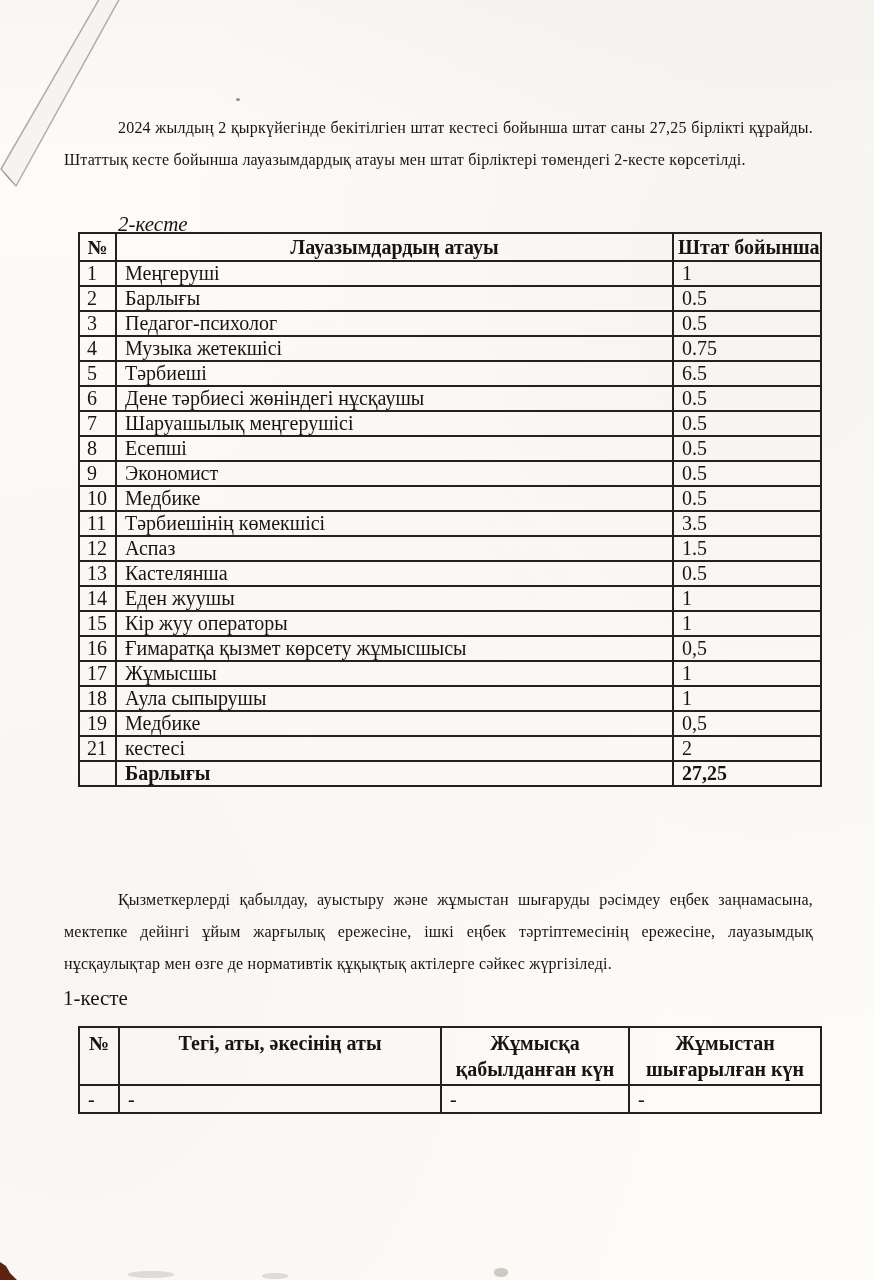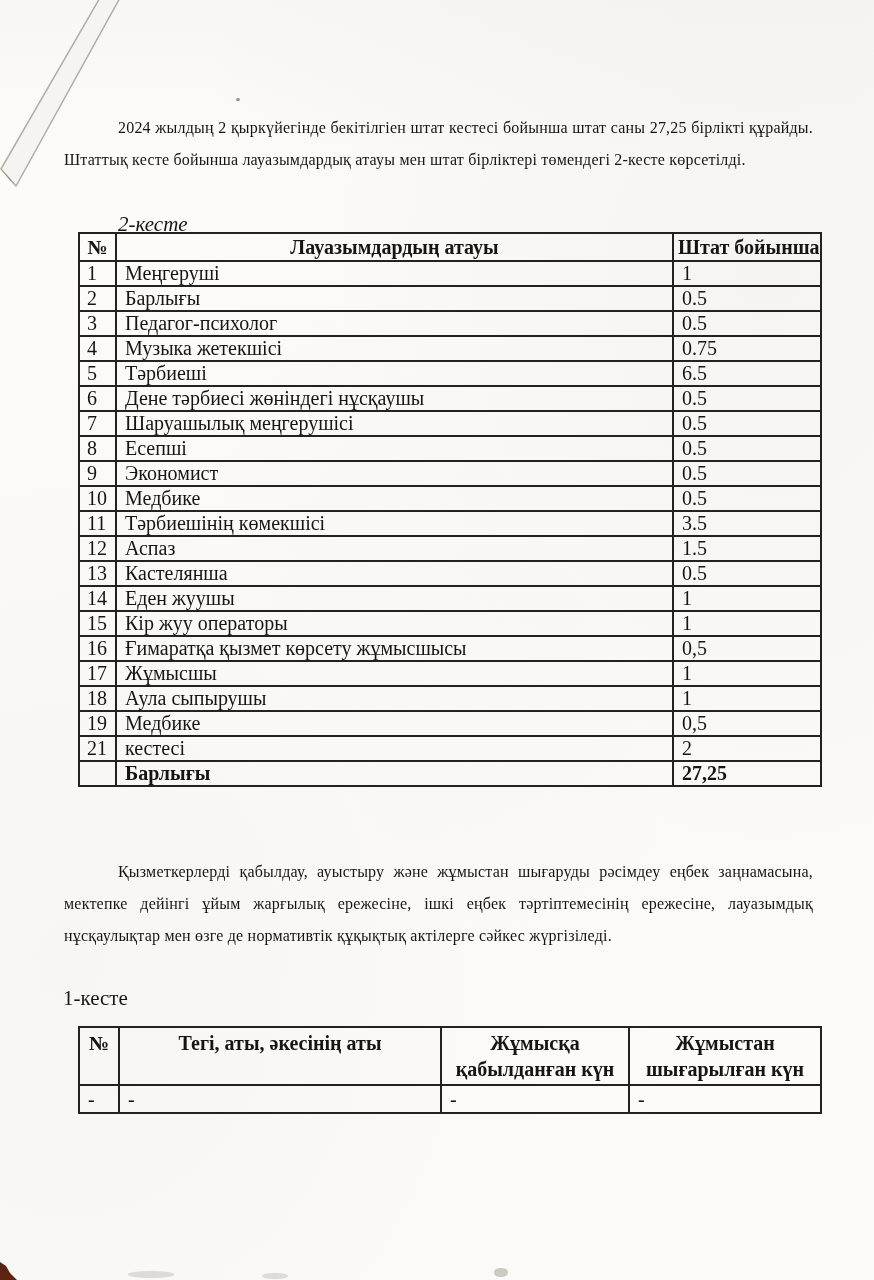--- a/index.html
+++ b/index.html
@@ -175,21 +175,21 @@
           <td>2</td>
         </tr>
     <tr>
       <td class="c-no"></td>
       <td class="bold">Барлығы</td>
       <td class="bold">27,25</td>
     </tr>
   </tbody>
     </table>
 
-  <p class="para" style="top:840px;">Қызметкерлерді қабылдау, ауыстыру және жұмыстан шығаруды рәсімдеу еңбек заңнамасына, мектепке дейінгі ұйым жарғылық ережесіне, ішкі еңбек тәртіптемесінің ережесіне, лауазымдық нұсқаулықтар мен өзге де нормативтік құқықтық актілерге сәйкес жүргізіледі.</p>
+  <p class="para" style="top:868px;">Қызметкерлерді қабылдау, ауыстыру және жұмыстан шығаруды рәсімдеу еңбек заңнамасына, мектепке дейінгі ұйым жарғылық ережесіне, ішкі еңбек тәртіптемесінің ережесіне, лауазымдық нұсқаулықтар мен өзге де нормативтік құқықтық актілерге сәйкес жүргізіледі.</p>
 
 
   <div class="caption" style="left:63px;top:986px;font-family:Liberation Serif, serif;">1-кесте</div>
 
   <table class="t1">
     <colgroup>
         <col style="width:40px">
         <col style="width:322px">
         <col style="width:188px">
         <col style="width:192px">

